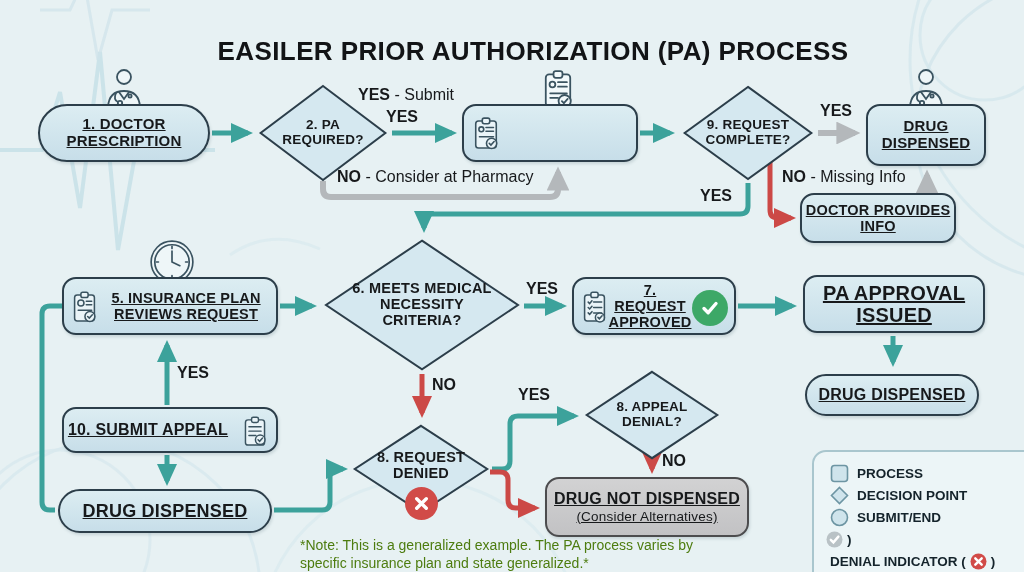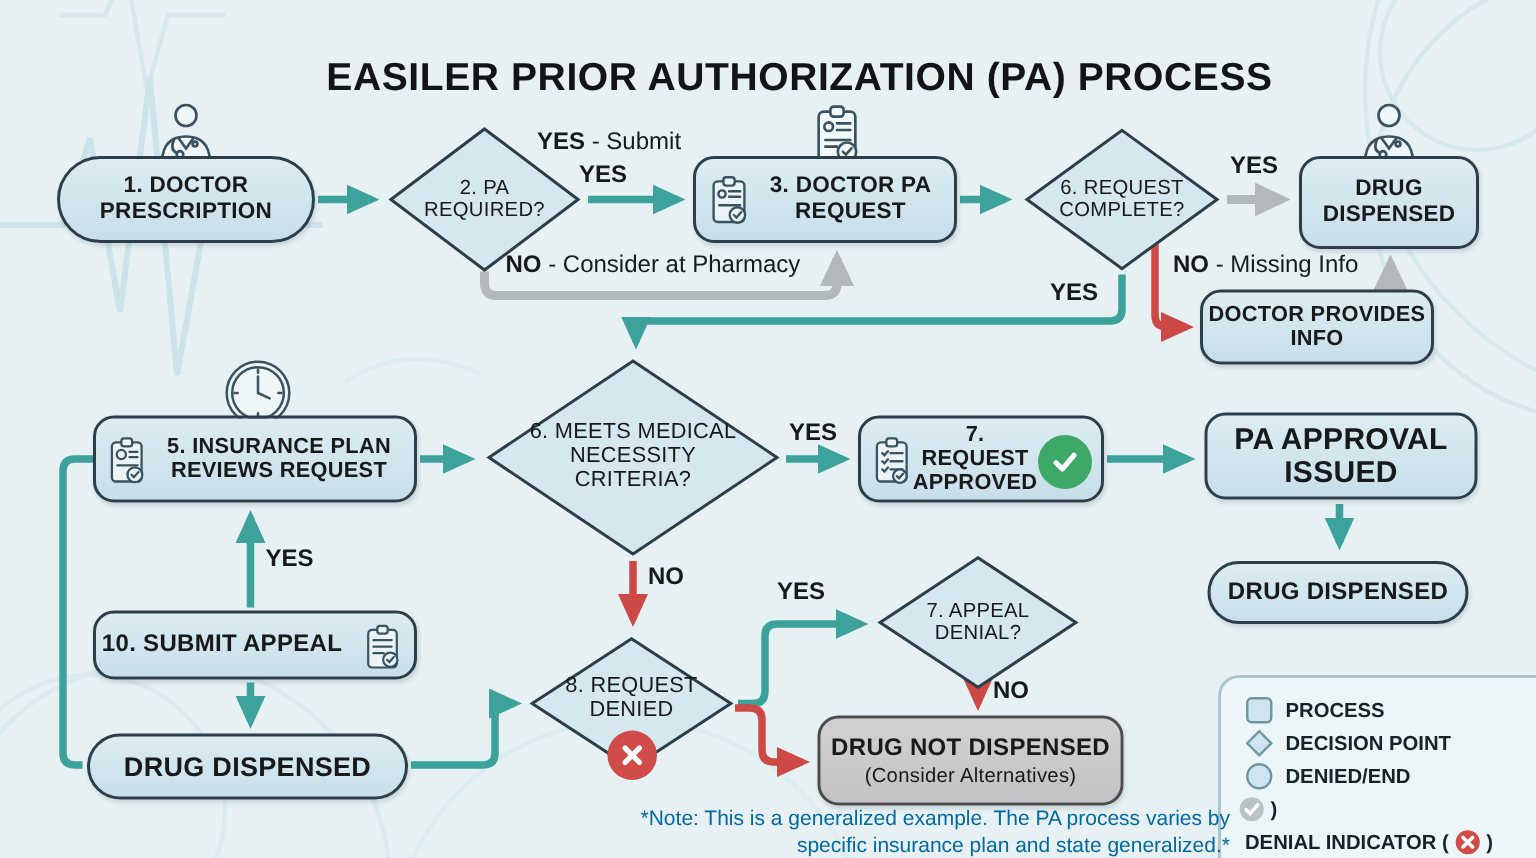--- a/index.html
+++ b/index.html
@@ -12,28 +12,29 @@
   svg{display:block}
   .layer{position:absolute;left:0;top:0;width:1024px;height:572px;}
   
   .node{
     position:absolute;z-index:3;box-sizing:border-box;
     display:flex;align-items:center;justify-content:center;text-align:center;
     background:linear-gradient(180deg,#dcedf2 0%,#c7dee9 100%);
     border:2px solid #2c3e4a;border-radius:14px;
     font-weight:700;line-height:1.12;letter-spacing:.2px;
     box-shadow:1px 2px 3px rgba(60,90,100,.18);
+    text-decoration:underline;
   }
   .stadium{border-radius:999px;}
   .node .inner{width:100%;}
   .diamond{position:absolute;z-index:3;}
   .diamond>svg{position:absolute;left:0;top:0;width:100%;height:100%;}
   .diamond .dtext{
     position:absolute;inset:0;display:flex;align-items:center;justify-content:center;
-    text-align:center;font-weight:400;line-height:1.1;letter-spacing:.2px;
+    text-align:center;font-weight:700;line-height:1.1;letter-spacing:.2px;
   }
   .gray-node{
     background:linear-gradient(180deg,#d2d2d3 0%,#c2c2c4 100%);
     border-color:#4c4c4e;
   }
   .gray-node .sub{font-weight:400;font-size:13.5px;margin-top:1px;}
   
   #title{
     position:absolute;left:0;right:0;top:36px;z-index:4;text-align:center;
     font-size:26px;font-weight:700;letter-spacing:.4px;color:#121416;margin-left:42px;
@@ -51,21 +52,21 @@
   #legend{
     position:absolute;left:812px;top:450px;width:240px;height:140px;z-index:4;
     background:#ecf5f7;border:2px solid #a9c6ce;border-radius:14px;
     padding:10px 0 0 16px;box-sizing:border-box;
   }
   .lrow{display:flex;align-items:center;gap:8px;height:22px;font-size:13.5px;font-weight:700;color:#14232b;}
   .lrow .sw{flex:0 0 auto;display:flex;align-items:center;}
   
   #note{
     position:absolute;left:300px;top:537px;width:520px;z-index:4;
-    text-align:right;font-size:14px;color:#0369a1;line-height:1.28;
+    text-align:left;font-size:14px;color:#4d7c0f;line-height:1.28;
   }
 </style>
 </head>
 <body>
 
 <div id="stage">
 
   <svg class="layer" style="z-index:0" viewBox="0 0 1024 572">
     <polyline points="-5,150 42,150 60,92 80,208 100,52 118,250 136,150 215,150" fill="none" stroke="#c2dde6" stroke-width="4" opacity="0.75"></polyline>
     <polyline points="40,10 70,10 84,-20 98,60 112,10 150,10" fill="none" stroke="#cfe3ea" stroke-width="3" opacity="0.7"></polyline>
@@ -171,28 +172,27 @@
     <div class="icon-in" style="left:8px;top:11px">
       <svg width="28" height="34" viewBox="0 0 30 36" fill="none" stroke="#3a5360" stroke-width="1.7" stroke-linecap="round">
         <rect x="4" y="4" width="22" height="29" rx="3" fill="#eaf4f8"></rect>
         <rect x="11" y="1" width="8" height="6" rx="2" fill="#eaf4f8"></rect>
         <circle cx="10" cy="13" r="2.6"></circle>
         <path d="M15,11 H23 M15,15 H23 M8,21 H23"></path>
         <circle cx="21" cy="28" r="5.5" fill="#eaf4f8"></circle>
         <path d="M18.5,28 l1.8,1.8 l3.4,-3.8"></path>
       </svg>
     </div>
-    <div class="inner">3. DOCTOR PA REQUEST</div>
   </div>
 
   <div class="diamond" style="left:682px;top:85px;width:132px;height:96px">
     <svg viewBox="0 0 100 100" preserveAspectRatio="none">
       <polygon points="50,2 98,50 50,98 2,50" fill="#d5e8f0" stroke="#2c3e4a" stroke-width="2" vector-effect="non-scaling-stroke"></polygon>
     </svg>
-    <div class="dtext" style="font-size:13.5px;padding:0 14px">6. REQUEST COMPLETE?</div>
+    <div class="dtext" style="font-size:13.5px;padding:0 14px">9. REQUEST COMPLETE?</div>
   </div>
 
   <div class="node" style="left:866px;top:104px;width:120px;height:62px;font-size:15px">
     <div class="inner">DRUG DISPENSED</div>
   </div>
 
   <div class="node" style="left:800px;top:193px;width:156px;height:50px;font-size:14.5px">
     <div class="inner">DOCTOR PROVIDES INFO</div>
   </div>
 
@@ -252,21 +252,21 @@
   <div class="badge" style="left:405px;top:487px;width:33px;height:33px;background:#d14b48;z-index:4">
     <svg width="17" height="17" viewBox="0 0 16 16" stroke="#ffffff" stroke-width="3.2" stroke-linecap="round">
       <path d="M3.5,3.5 L12.5,12.5 M12.5,3.5 L3.5,12.5"></path>
     </svg>
   </div>
 
   <div class="diamond" style="left:584px;top:370px;width:136px;height:90px">
     <svg viewBox="0 0 100 100" preserveAspectRatio="none">
       <polygon points="50,2 98,50 50,98 2,50" fill="#d5e8f0" stroke="#2c3e4a" stroke-width="2" vector-effect="non-scaling-stroke"></polygon>
     </svg>
-    <div class="dtext" style="font-size:13.5px;padding:0 16px">7. APPEAL DENIAL?</div>
+    <div class="dtext" style="font-size:13.5px;padding:0 16px">8. APPEAL DENIAL?</div>
   </div>
 
   <div class="node" style="left:62px;top:407px;width:216px;height:46px;font-size:16px;padding-right:44px">
     <div class="inner">10. SUBMIT APPEAL</div>
     <div class="icon-in" style="right:8px;top:7px">
       <svg width="26" height="32" viewBox="0 0 30 36" fill="none" stroke="#3a5360" stroke-width="1.7" stroke-linecap="round">
         <rect x="4" y="4" width="22" height="29" rx="3" fill="#eaf4f8"></rect>
         <rect x="11" y="1" width="8" height="6" rx="2" fill="#eaf4f8"></rect>
         <path d="M8,12 H22 M8,17 H22 M8,22 H16"></path>
         <circle cx="21" cy="27" r="5.5" fill="#eaf4f8"></circle>
@@ -314,21 +314,21 @@
           </svg>
       </span>
       <span>DECISION POINT</span>
     </div>
     <div class="lrow">
       <span class="sw">
         <svg width="19" height="19" viewBox="0 0 19 19">
             <circle cx="9.5" cy="9.5" r="8" fill="#cfe4ec" stroke="#6d95a3" stroke-width="1.6"></circle>
           </svg>
       </span>
-      <span>DENIED/END</span>
+      <span>SUBMIT/END</span>
     </div>
     <div class="lrow">
       <span class="sw" style="margin:0 -4px">
         <svg width="17" height="17" viewBox="0 0 17 17">
             <circle cx="8.5" cy="8.5" r="8" fill="#b9c2c6"></circle>
             <path d="M4.8,8.8 l2.6,2.6 L12.4,5.6" stroke="#fff" stroke-width="2.4" fill="none" stroke-linecap="round"></path>
           </svg>
       </span>
       <span>)</span>
     </div>

